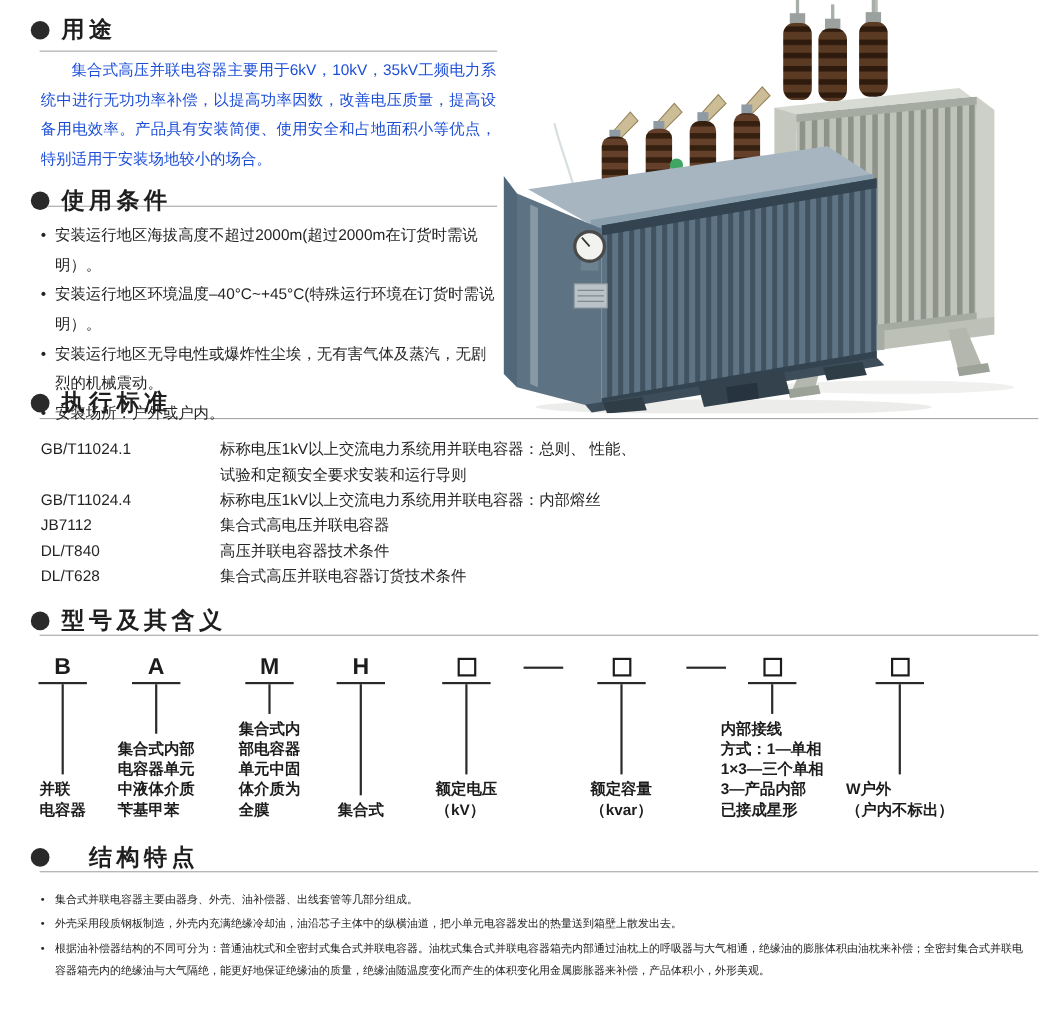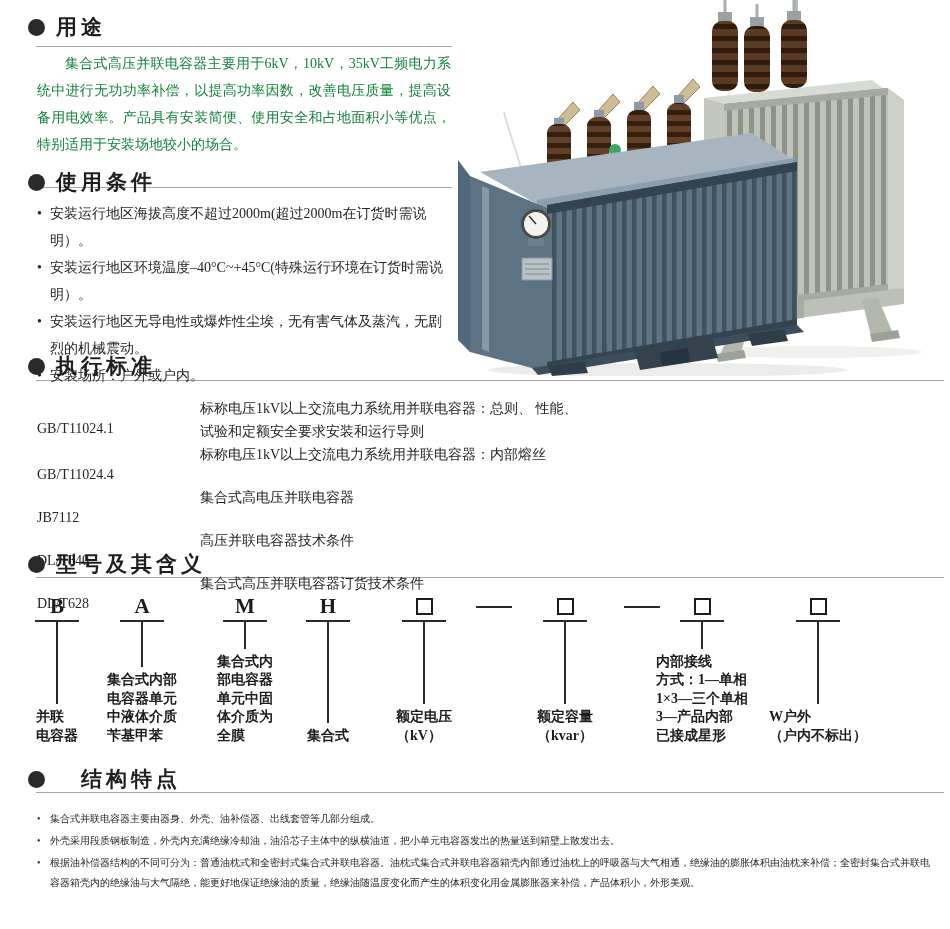--- a/index.html
+++ b/index.html
@@ -1,44 +1,44 @@
 <!DOCTYPE html>
 <html><head>
 <meta charset="utf-8">
 <style>
   html,body{margin:0;padding:0;background:#fff;}
   #page{
     position:relative;width:950px;height:891px;background:#ffffff;overflow:hidden;
-    font-family:Liberation Serif, serif;color:#262626;
+    font-family:Liberation Sans, sans-serif;color:#262626;
   }
   
   .sec-head{position:absolute;left:28px;display:flex;align-items:center;gap:11px;z-index:2;}
   .dot{width:17px;height:17px;border-radius:50%;background:#2a2a2a;flex:0 0 auto;}
   .sec-title{font-size:21px;font-weight:bold;letter-spacing:4px;color:#1e1e1e;white-space:nowrap;}
   .rule{position:absolute;left:36px;right:6px;border-top:1.5px solid #a6a6a6;height:0;z-index:1;}
 
   
   .para{
     position:absolute;left:37px;top:50px;width:414px;
-    font-size:14px;line-height:27px;text-indent:2em;text-align:justify;color:#15803d;
+    font-size:14px;line-height:27px;text-indent:2em;text-align:justify;color:#1d4ed8;
   }
 
   
   .blist{position:absolute;left:37px;z-index:2;}
   .bitem{position:relative;padding-left:13px;color:#242424;}
   .bitem::before{content:"•";position:absolute;left:0;top:0;}
   .cond .bitem{font-size:14px;line-height:27px;}
   .feat .bitem{font-size:10px;line-height:20.8px;margin-bottom:1px;}
   .cond{top:200px;width:418px;}
   .feat{top:809px;width:896px;}
 
   
   .stdlist{position:absolute;left:37px;top:397px;width:880px;z-index:2;}
   .stdrow{display:flex;font-size:14px;line-height:23px;color:#242424;}
-  .stdcode{flex:0 0 163px;margin-top:20px;}
+  .stdcode{flex:0 0 163px;}
   .stddesc{flex:1;white-space:pre-line;}
 
   
   .diagram{position:absolute;left:0;top:593px;width:950px;height:156px;z-index:2;}
   .mcol{position:absolute;top:0;height:152px;display:flex;flex-direction:column;align-items:center;}
   .msym{height:27px;display:flex;align-items:center;justify-content:center;
         font-size:21px;font-weight:bold;color:#1c1c1c;line-height:1;}
   .mbox{width:13px;height:13px;border:2px solid #1c1c1c;background:#fff;}
   .mtick{width:44px;border-top:2px solid #2a2a2a;height:0;}
   .mstem{width:2px;flex:1 1 auto;background:#2a2a2a;margin-bottom:4px;}

